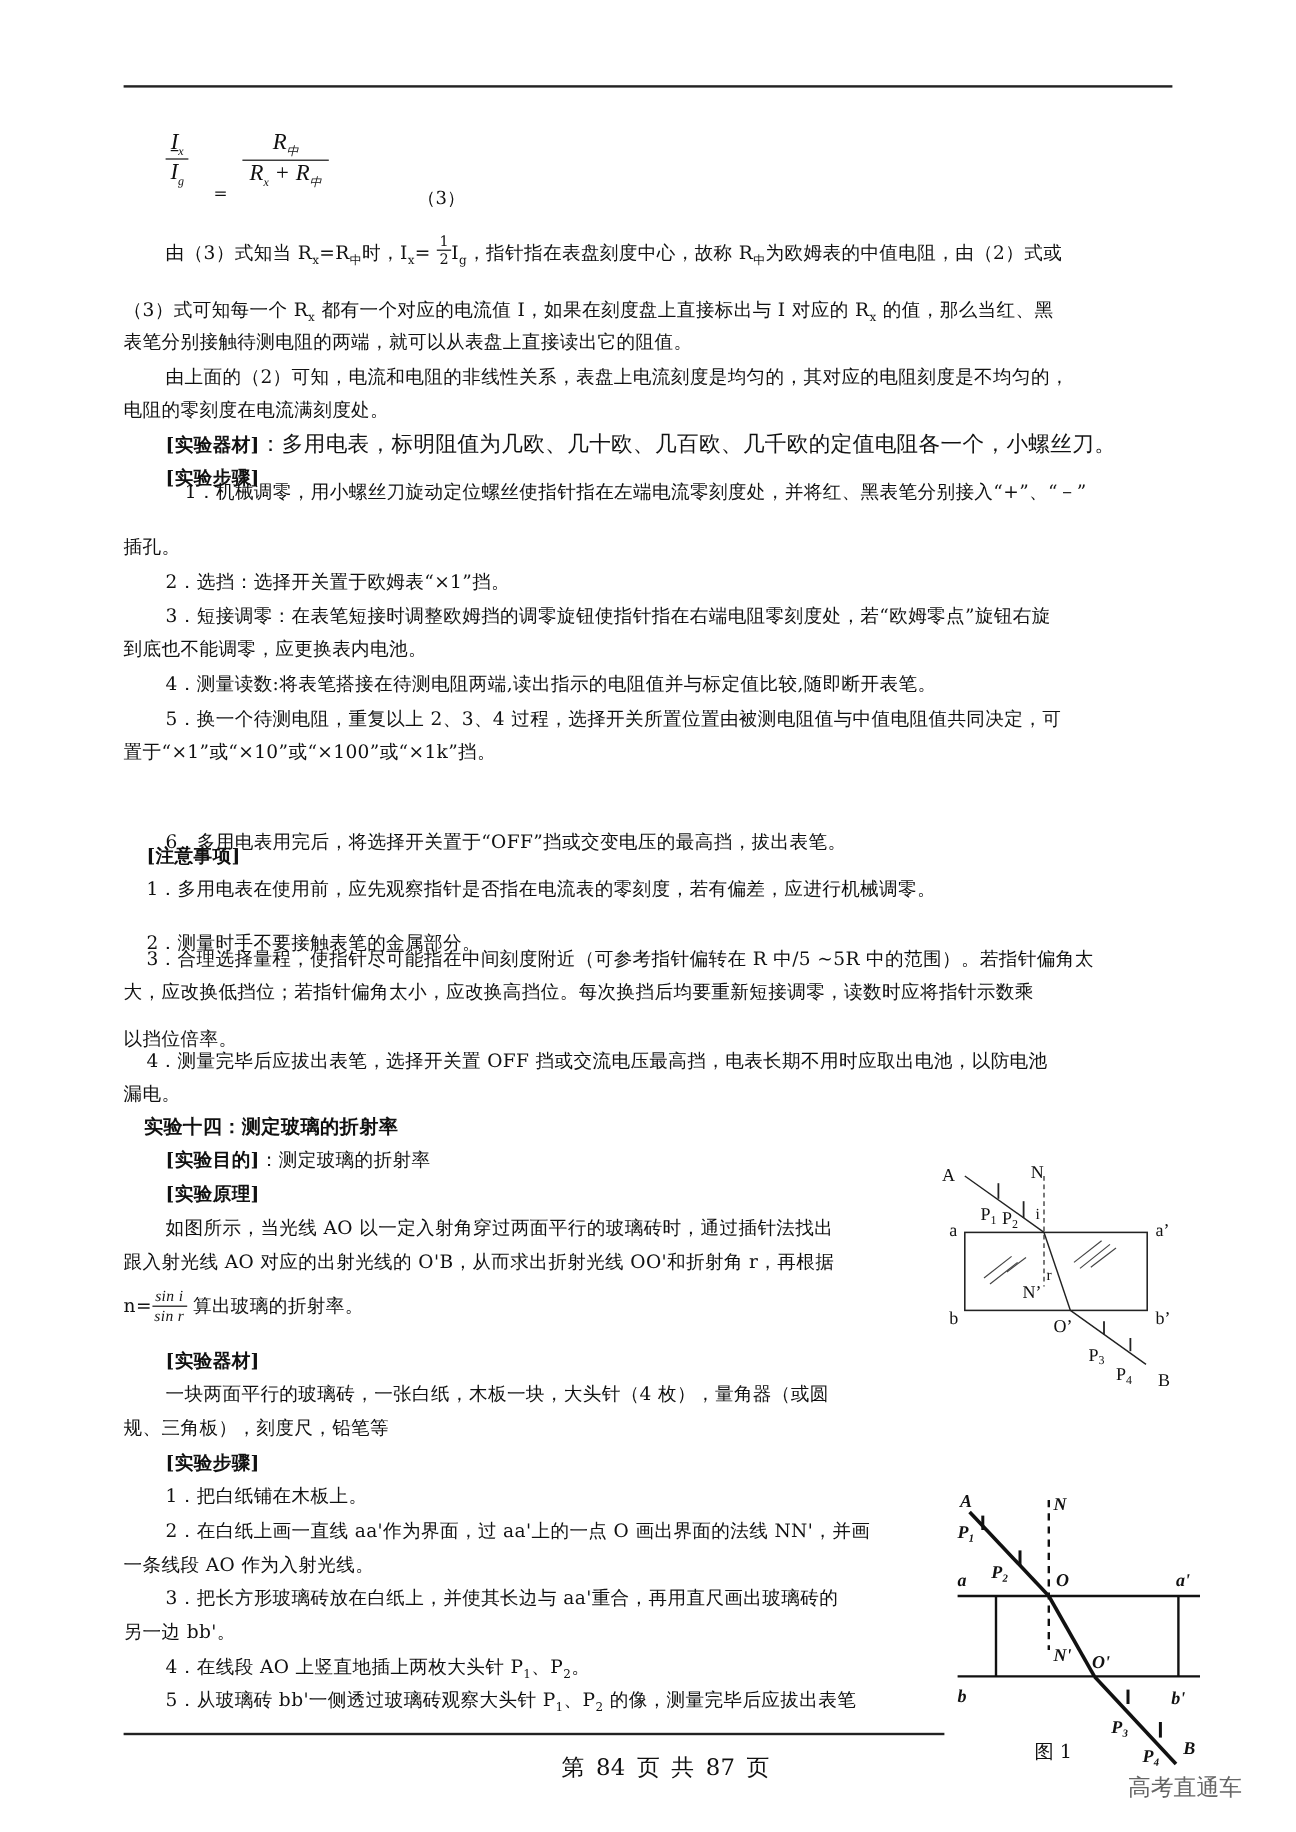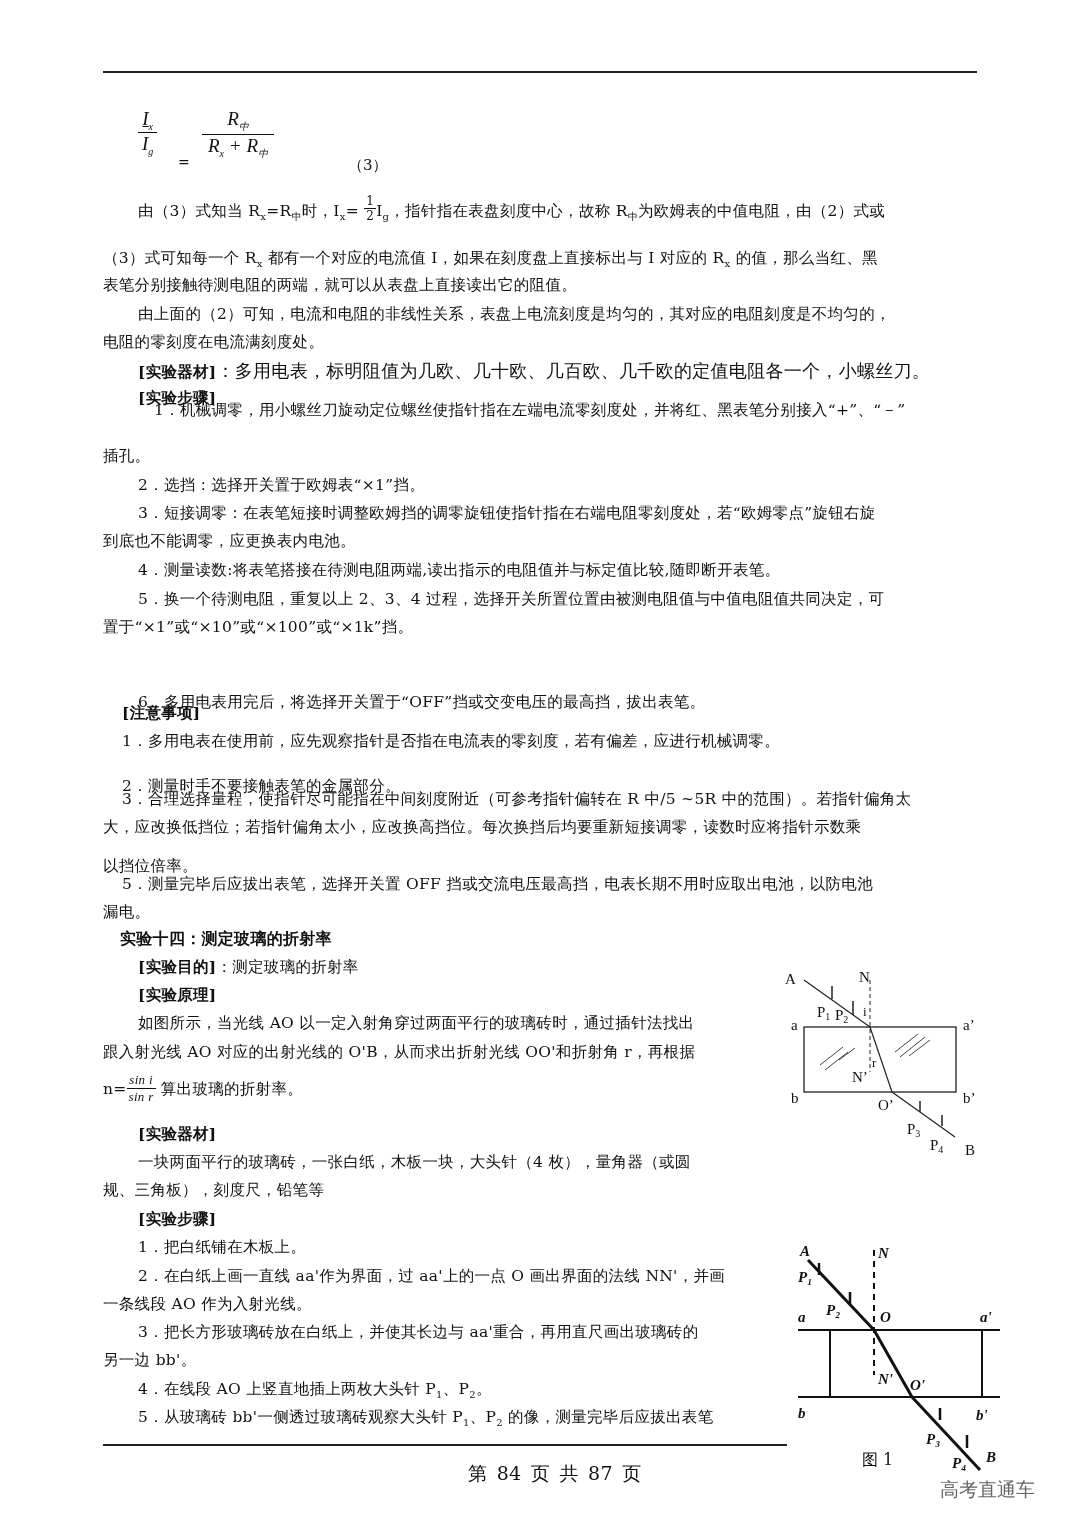--- a/index.html
+++ b/index.html
@@ -59,21 +59,21 @@
 <div class="t" style="left:138px; top:589px;">5．换一个待测电阻，重复以上 2、3、4 过程，选择开关所置位置由被测电阻值与中值电阻值共同决定，可</div>
 <div class="t" style="left:103px; top:617px;">置于“×1”或“×10”或“×100”或“×1k”挡。</div>
 <div class="t" style="left:138px; top:648px;margin-top:44px;">6．多用电表用完后，将选择开关置于“OFF”挡或交变电压的最高挡，拔出表笔。</div>
 
 <div class="t b" style="left:122px; top:703px;">[注意事项]</div>
 <div class="t" style="left:122px; top:731px;">1．多用电表在使用前，应先观察指针是否指在电流表的零刻度，若有偏差，应进行机械调零。</div>
 <div class="t" style="left:122px; top:760px;margin-top:16px;">2．测量时手不要接触表笔的金属部分。</div>
 <div class="t" style="left:122px; top:789px;">3．合理选择量程，使指针尽可能指在中间刻度附近（可参考指针偏转在 R 中/5 ~5R 中的范围）。若指针偏角太</div>
 <div class="t" style="left:103px; top:817px;">大，应改换低挡位；若指针偏角太小，应改换高挡位。每次换挡后均要重新短接调零，读数时应将指针示数乘</div>
 <div class="t" style="left:103px; top:845px;margin-top:11px;">以挡位倍率。</div>
-<div class="t" style="left:122px; top:874px;">5．测量完毕后应拔出表笔，选择开关置 OFF 挡或交流电压最高挡，电表长期不用时应取出电池，以防电池</div>
+<div class="t" style="left:122px; top:874px;">4．测量完毕后应拔出表笔，选择开关置 OFF 挡或交流电压最高挡，电表长期不用时应取出电池，以防电池</div>
 <div class="t" style="left:103px; top:902px;">漏电。</div>
 
 <div class="t b" style="left:120px; top:929px; font-size:16px;">实验十四：测定玻璃的折射率</div>
 <div class="t" style="left:138px; top:957px;">
   <span class="b">[实验目的]</span><span>：测定玻璃的折射率</span>
 </div>
 <div class="t b" style="left:138px; top:985px;">[实验原理]</div>
 <div class="t" style="left:138px; top:1013px;">如图所示，当光线 AO 以一定入射角穿过两面平行的玻璃砖时，通过插针法找出</div>
 <div class="t" style="left:103px; top:1042px;">跟入射光线 AO 对应的出射光线的 O'B，从而求出折射光线 OO'和折射角 r，再根据</div>
 <div class="t" style="left:103px; top:1072px; line-height:18px;">

